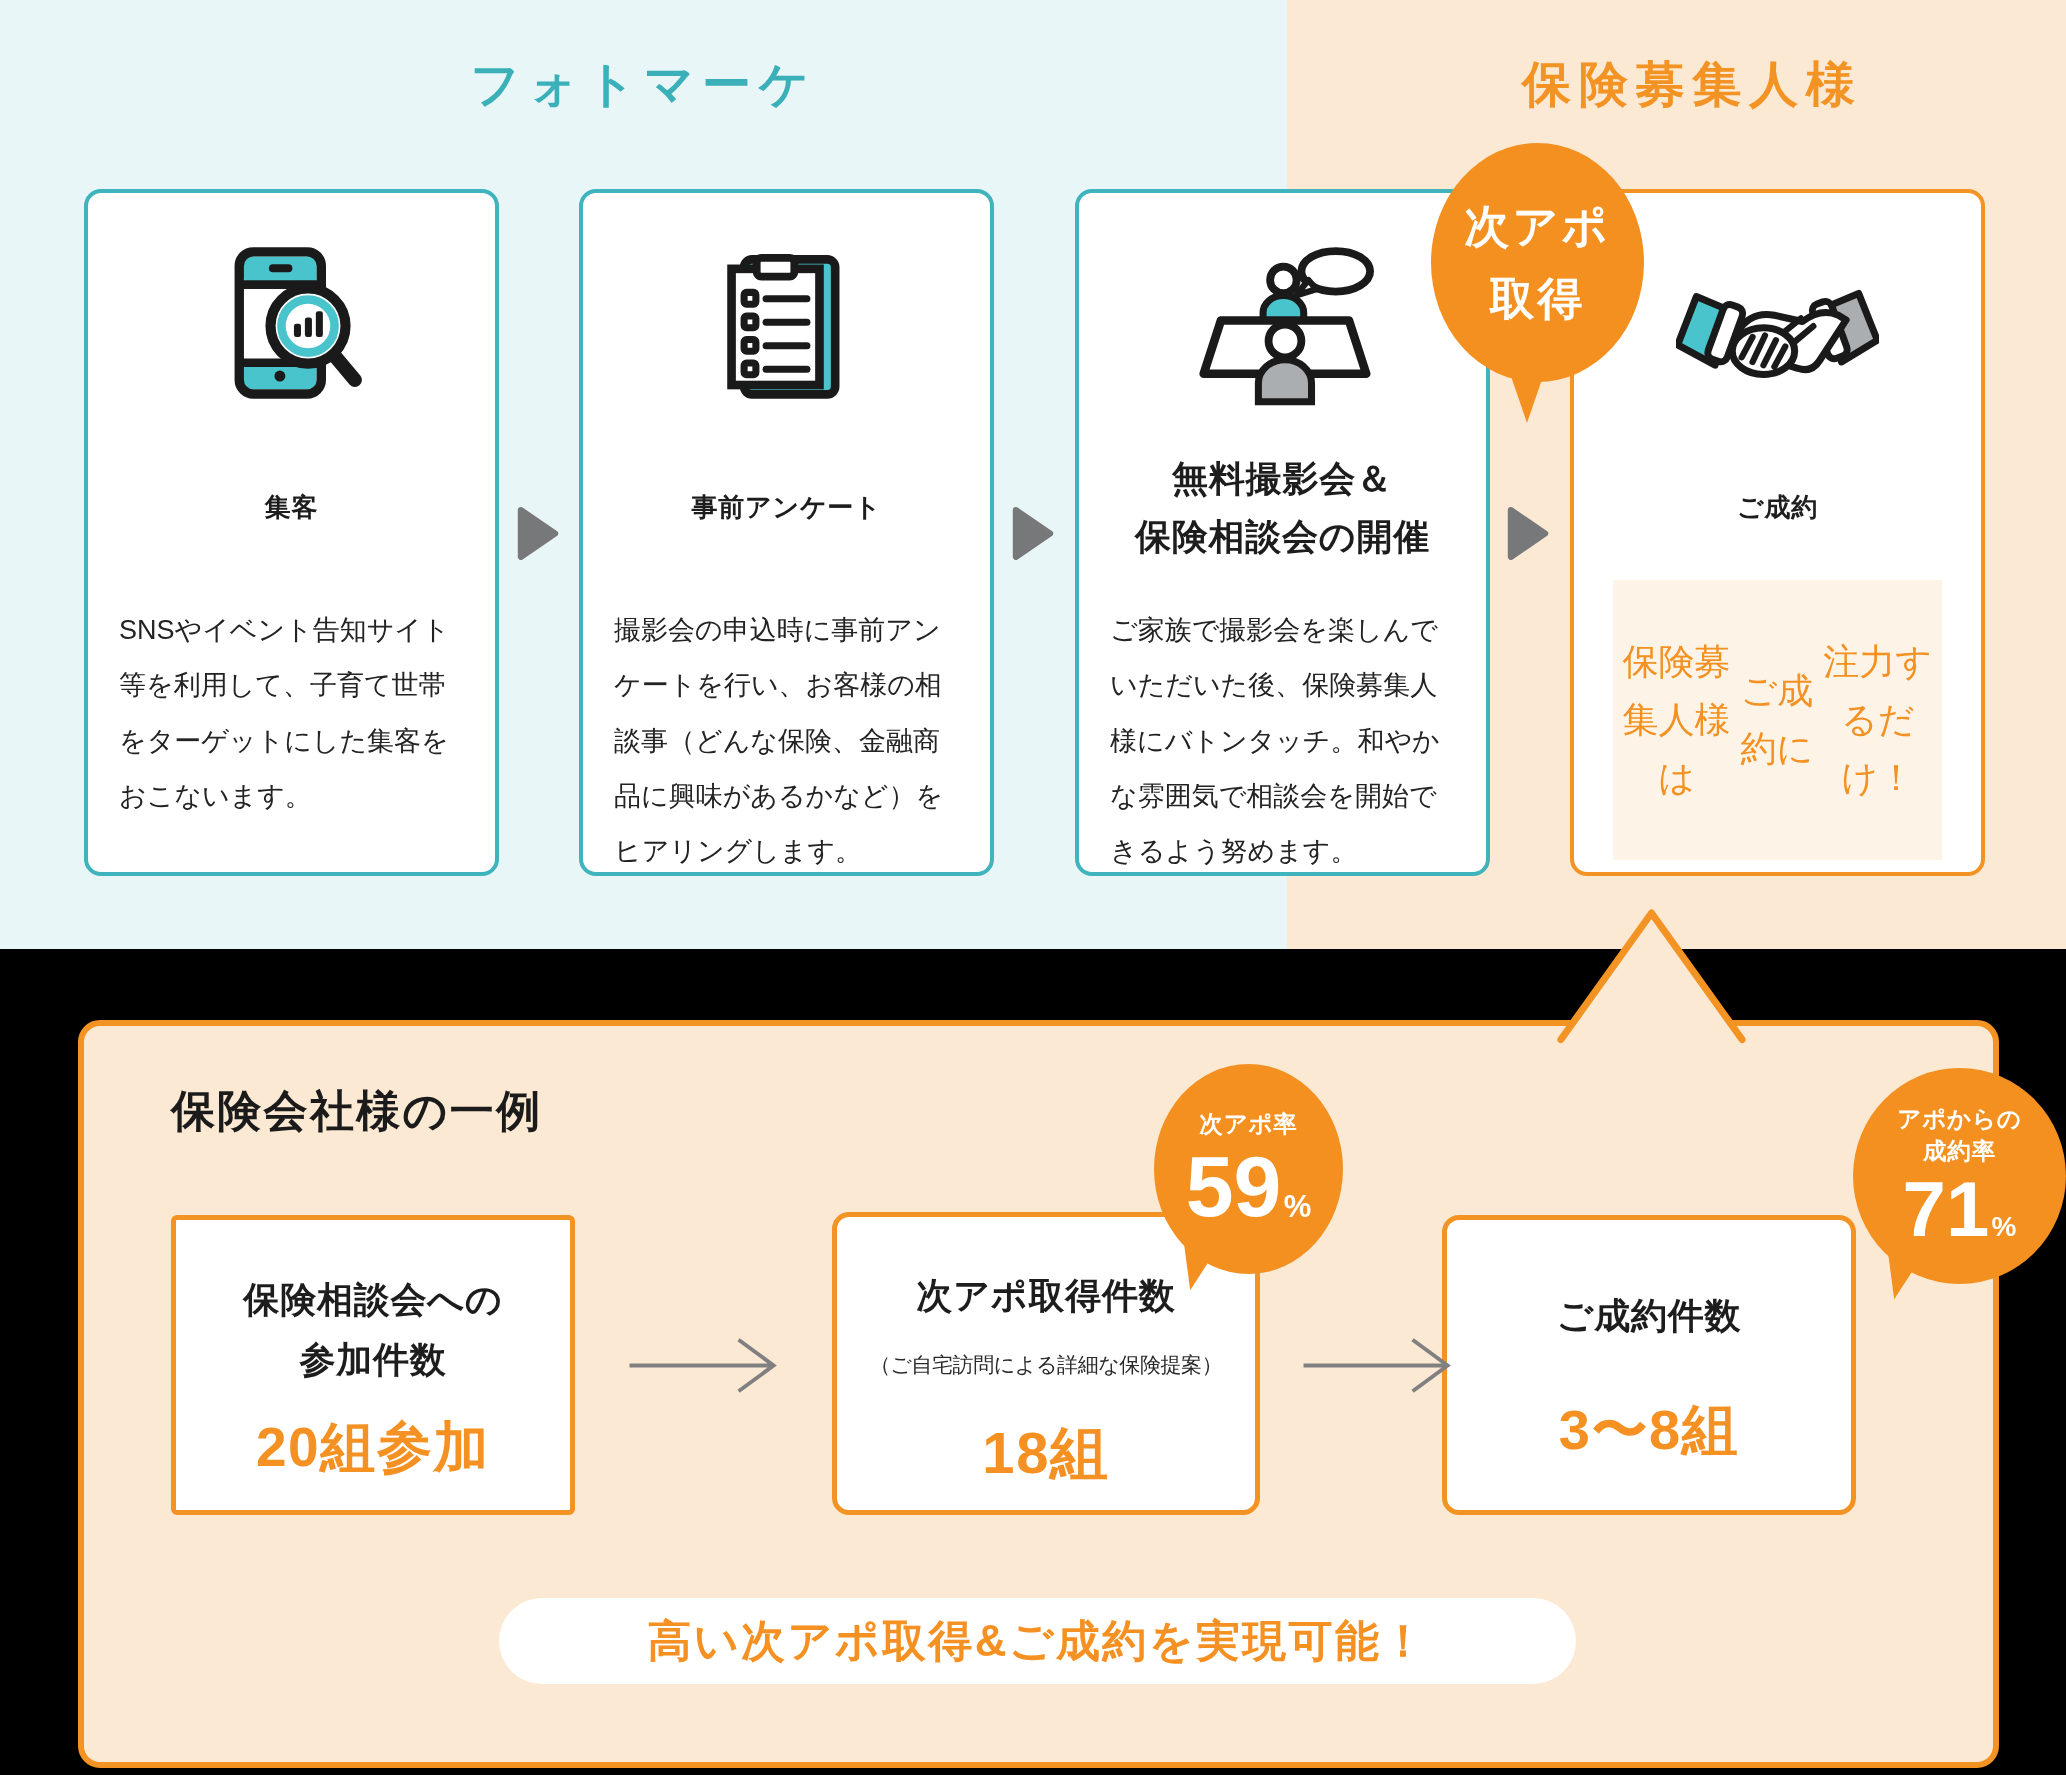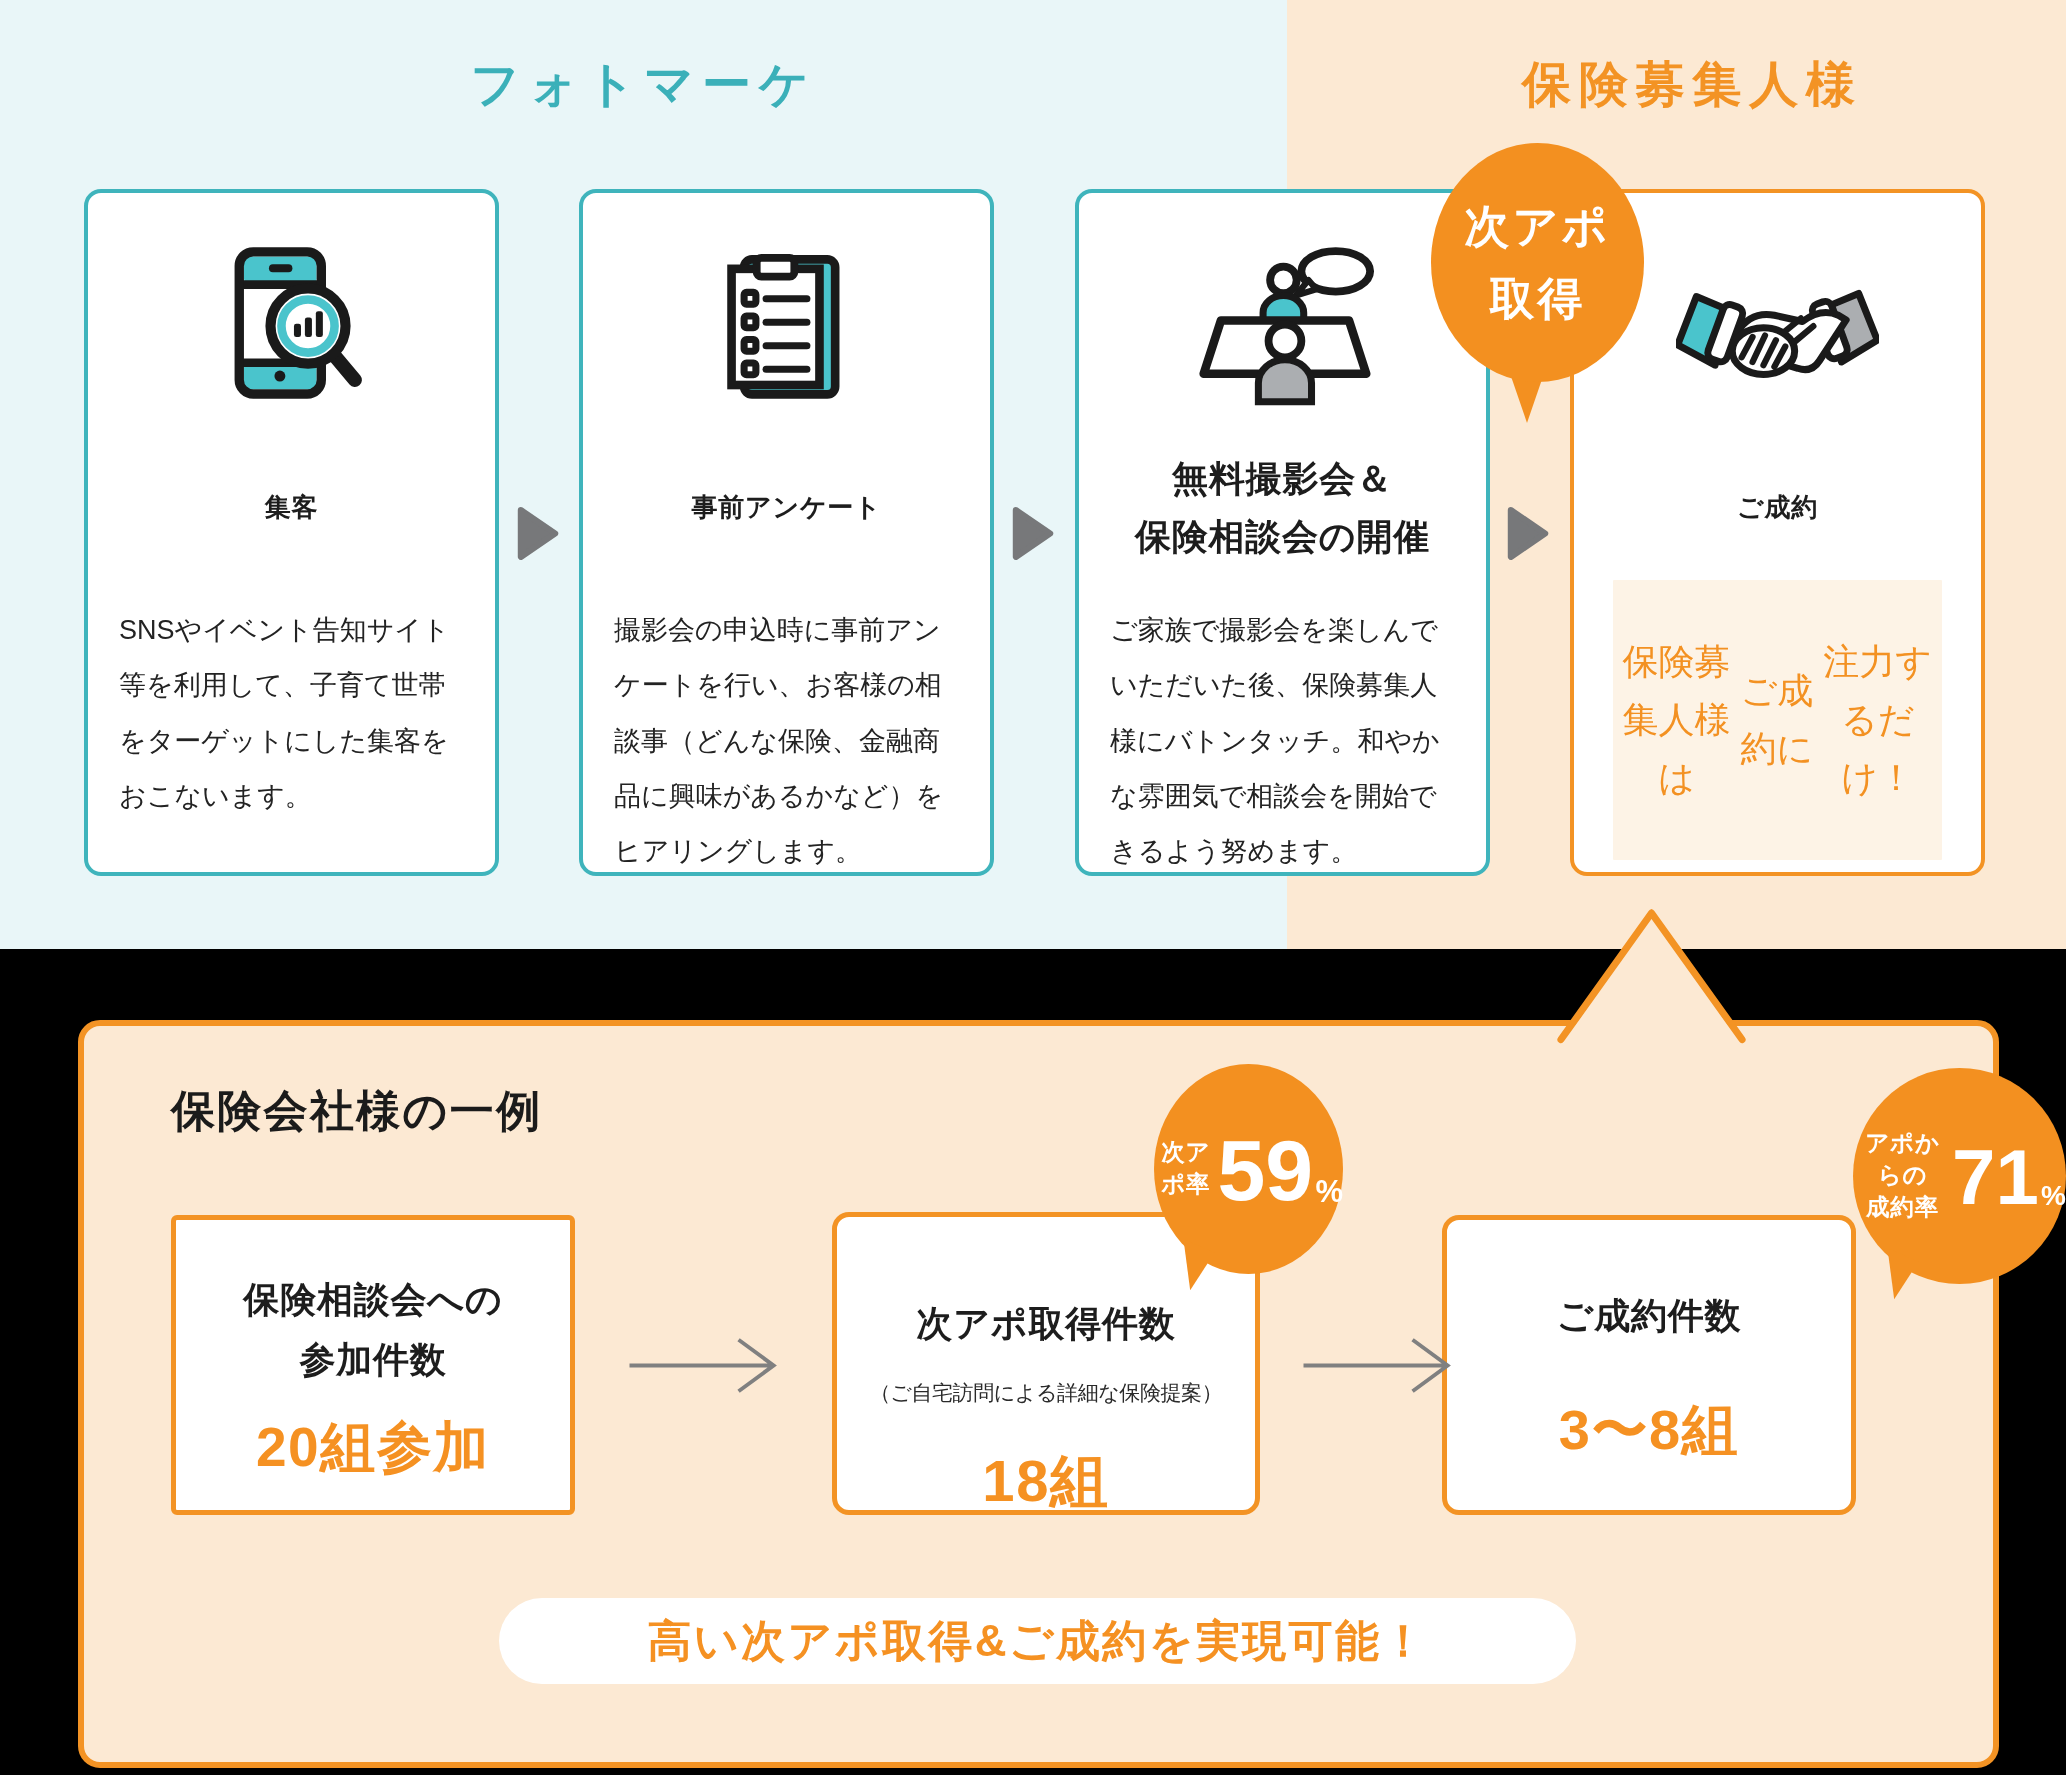--- a/index.html
+++ b/index.html
@@ -30,33 +30,33 @@
   .bubble{position:absolute;left:1431px;top:143px;width:213px;height:239px;border-radius:50%;background:#F39020;color:#fff;display:flex;flex-direction:column;align-items:center;justify-content:center;font-family:"Liberation Serif","DejaVu Serif",serif;font-size:45px;font-weight:700;line-height:1.6;z-index:6;text-align:center;letter-spacing:3.1px;}
   .bubble-tail{position:absolute;left:1504px;top:356px;width:0;height:0;border-left:23.5px solid transparent;border-right:23.5px solid transparent;border-top:67px solid #F39020;z-index:5;}
 
   
   .panel{position:absolute;left:78px;top:1020px;width:1921px;height:748px;background:#FCE9D3;border:6.3px solid #F39324;border-radius:22px;box-sizing:border-box;}
   .panel-pointer{position:absolute;left:1550px;top:905px;width:203px;height:141px;z-index:3;}
   .panel-title{position:absolute;left:171px;top:1082px;font-size:44px;font-weight:800;color:#1B1B1B;letter-spacing:2.3px;z-index:2;}
 
   .bcard{position:absolute;background:#fff;border:5.5px solid #F39324;border-radius:17px;box-sizing:border-box;display:flex;flex-direction:column;align-items:center;text-align:center;z-index:2;}
   .bcard1{left:171px;top:1215px;width:404px;height:300px;padding-top:50px;border-radius:6px;}
-  .bcard2{left:832px;top:1212px;width:428px;height:303px;padding-top:77px;}
+  .bcard2{left:832px;top:1212px;width:428px;height:303px;padding-top:49px;}
   .bcard3{left:1442px;top:1215px;width:414px;height:300px;padding-top:66px;}
   .bcard-title{font-size:36px;font-weight:800;color:#1D1D1D;line-height:1.68;letter-spacing:0.8px;}
   .bcard-sub{font-size:21px;color:#2A2A2A;margin-top:25px;letter-spacing:-0.4px;}
   .bcard-value{font-size:56px;font-weight:700;color:#F59122;letter-spacing:1.6px;}
   .bcard1 .bcard-value{margin-top:20.3px;font-size:55px;}
   .bcard2 .bcard-value{margin-top:36px;font-size:58px;}
   .bcard3 .bcard-value{margin-top:47px;}
 
   .flow-arrow{position:absolute;top:1332px;width:157px;height:67px;z-index:2;}
   .flow-arrow1{left:625px}.flow-arrow2{left:1299px}
 
-  .badge{position:absolute;border-radius:50%;background:#F39020;color:#fff;display:flex;align-items:center;justify-content:center;z-index:4;text-align:center;}
+  .badge{position:absolute;border-radius:50%;background:#F39020;color:#fff;display:flex;flex-direction:column;align-items:center;justify-content:center;z-index:4;text-align:center;}
   .badge1{left:1154px;top:1064px;width:189px;height:210px;}
   .badge2{left:1853px;top:1068px;width:213px;height:216px;}
   .badge-label{font-size:23.5px;font-weight:700;line-height:1.35;letter-spacing:0.8px;}
   .badge-num-row{display:flex;align-items:flex-end;justify-content:center;margin-top:1.6px;}
   .badge-number{font-size:86px;font-weight:800;line-height:1;}
   .badge2 .badge-number{font-size:78px;}
   .badge-unit{font-size:31px;font-weight:800;line-height:1;margin:0 0 6.3px 2.3px;}
   .badge2 .badge-unit{font-size:28px;}
   .badge-tail{position:absolute;width:0;height:0;border-left:27px solid transparent;border-right:7.8px solid transparent;border-top:44px solid #F39020;}
   .badge1 .badge-tail{left:19px;bottom:-14px;transform:rotate(24deg);}

